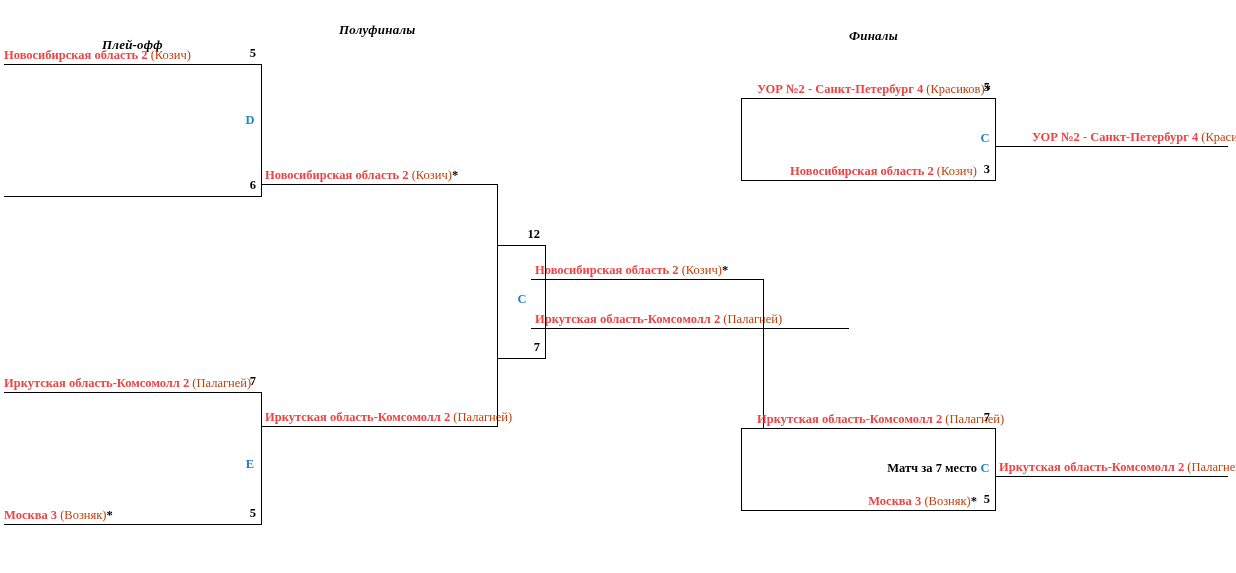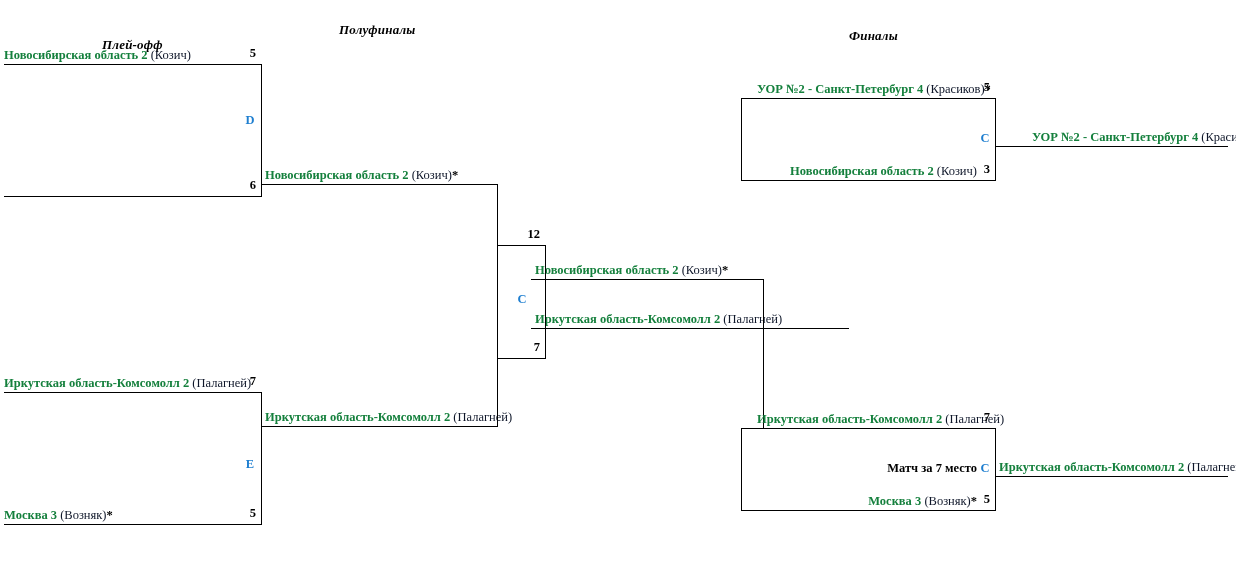--- a/index.html
+++ b/index.html
@@ -39,25 +39,25 @@
   
   .slot {
     position: absolute;
     height: 18px;
     line-height: 18px;
     white-space: nowrap;
     font-size: 12.5px;
   }
   .slot .team {
     font-weight: bold;
-    color: #15803d;
+    color: #ef4444;
   }
   .slot .coach {
     font-weight: normal;
-    color: #0f172a;
+    color: #c2410c;
     text-align: right;
   }
   .slot .star {
     font-weight: bold;
     color: #000000;
   }
   .slot-label {
     position: absolute;
     left: 0;
     top: 0;

